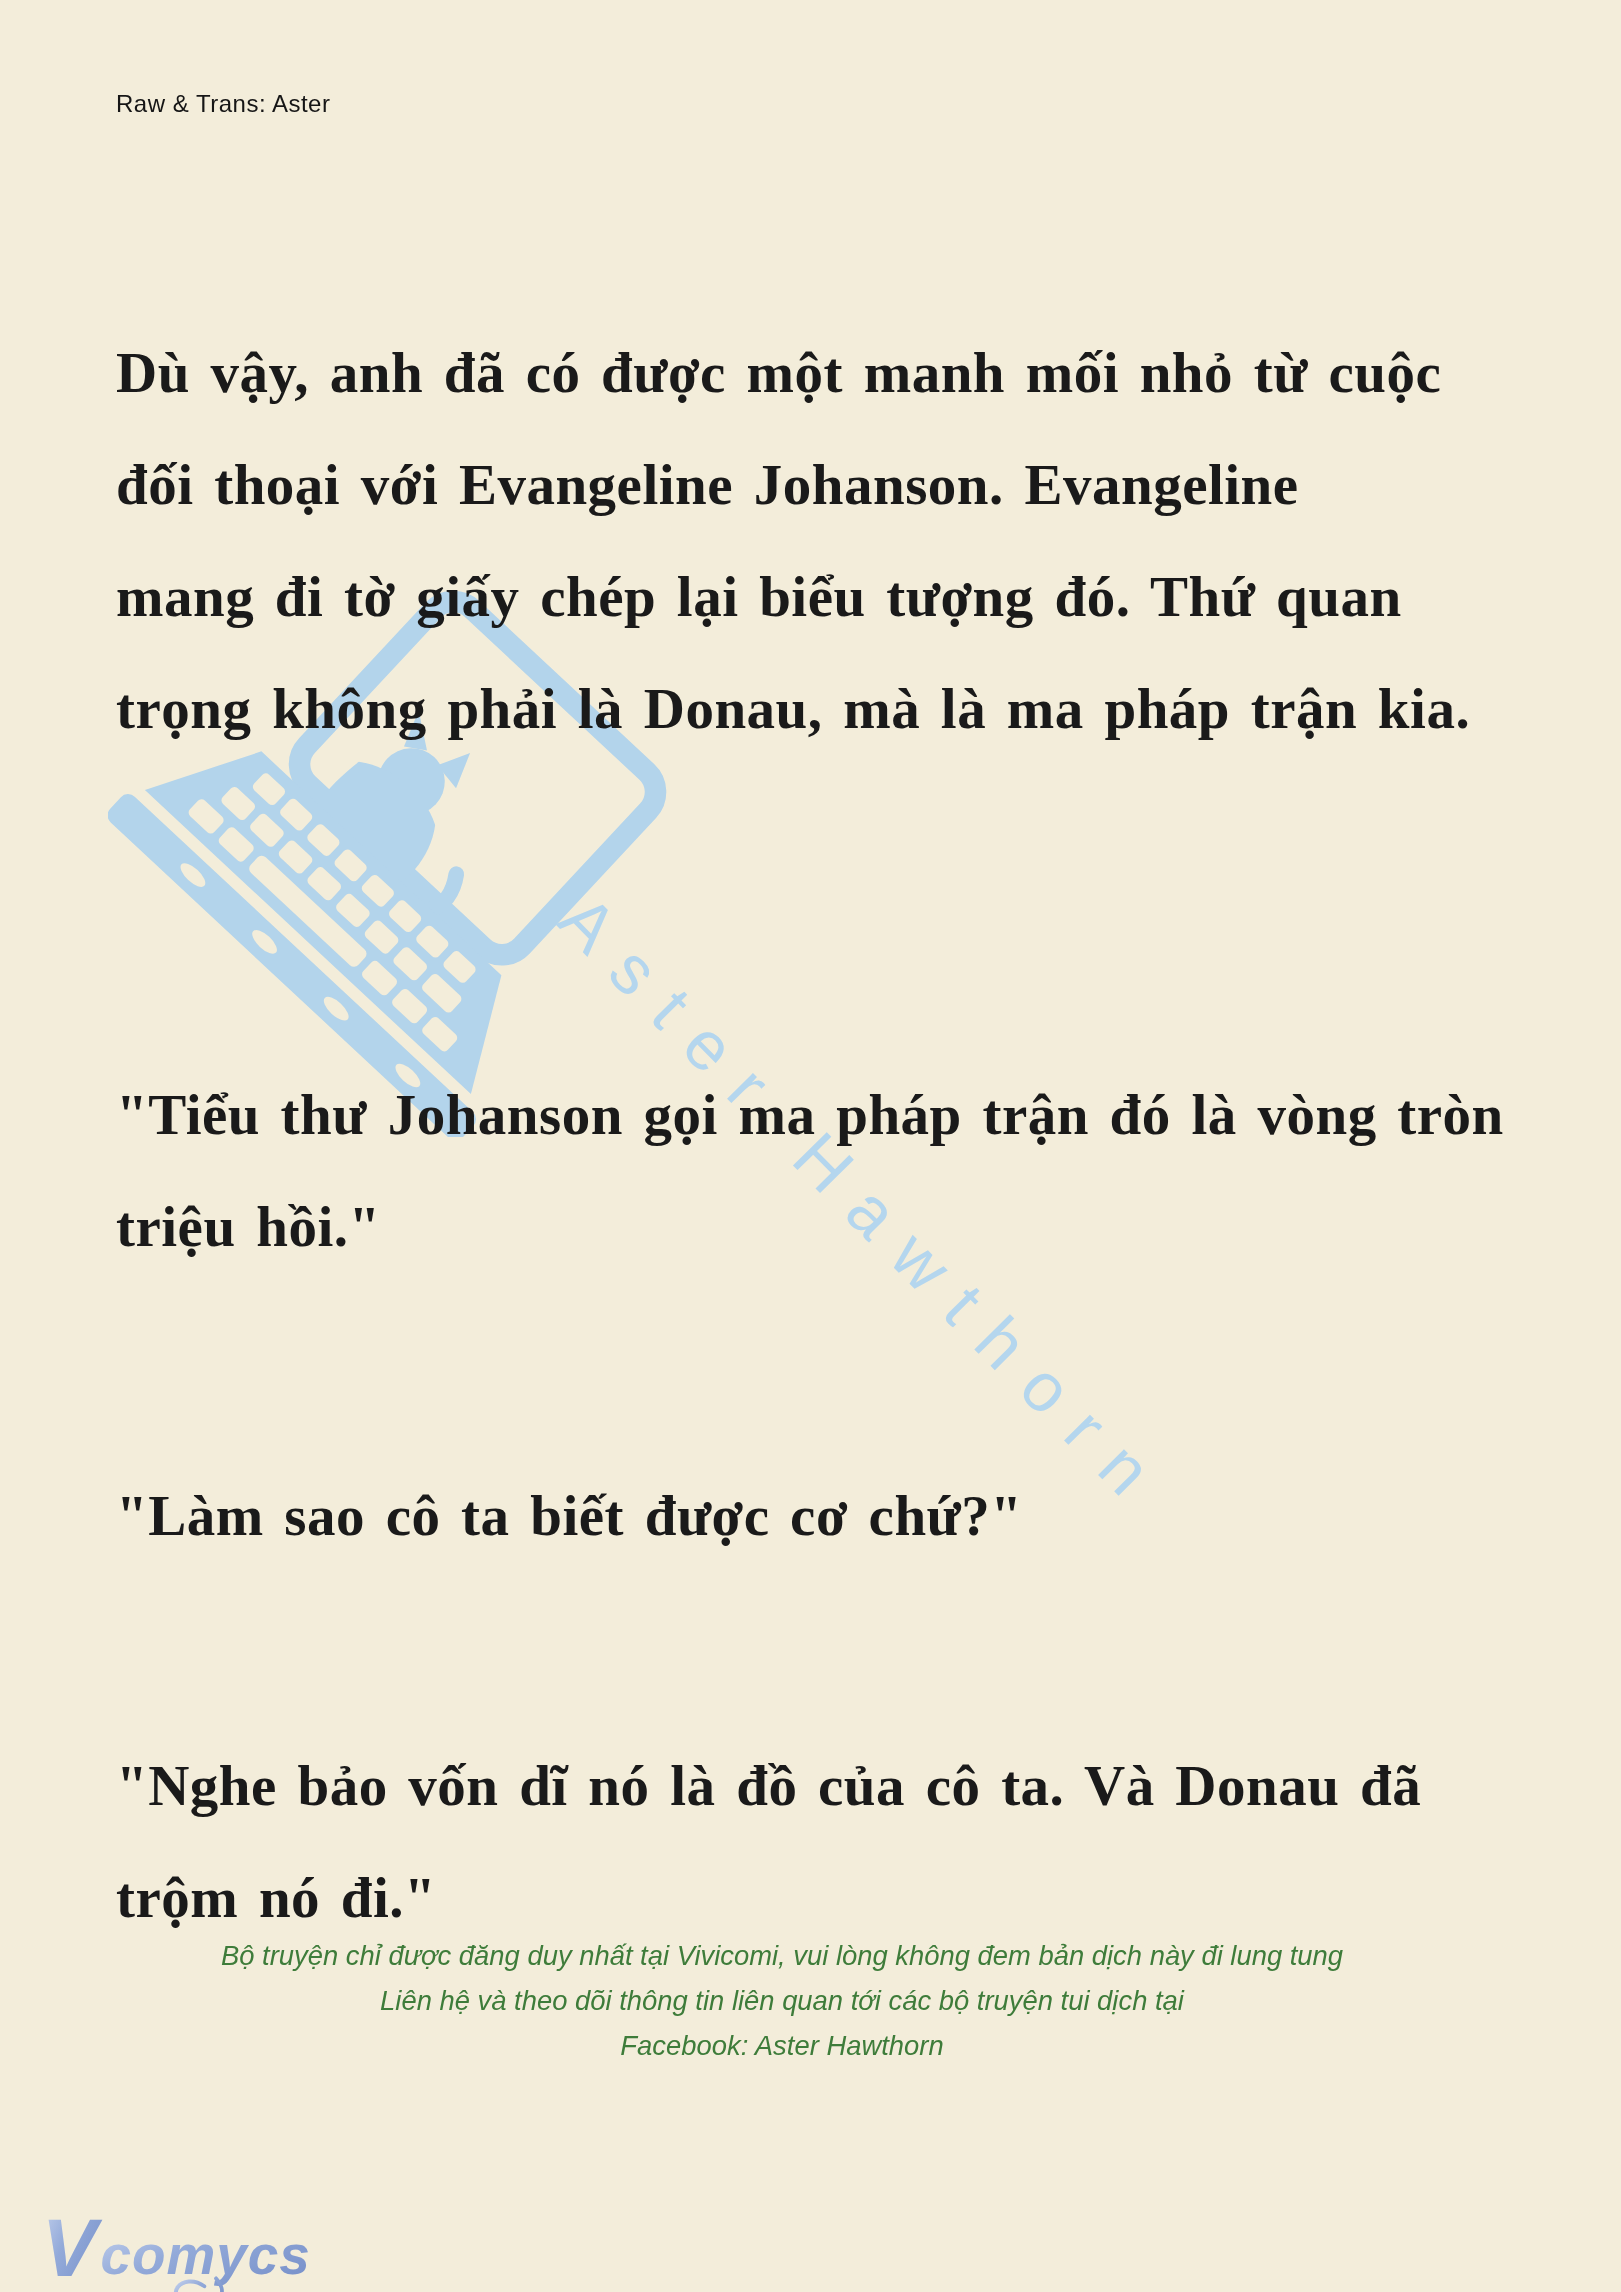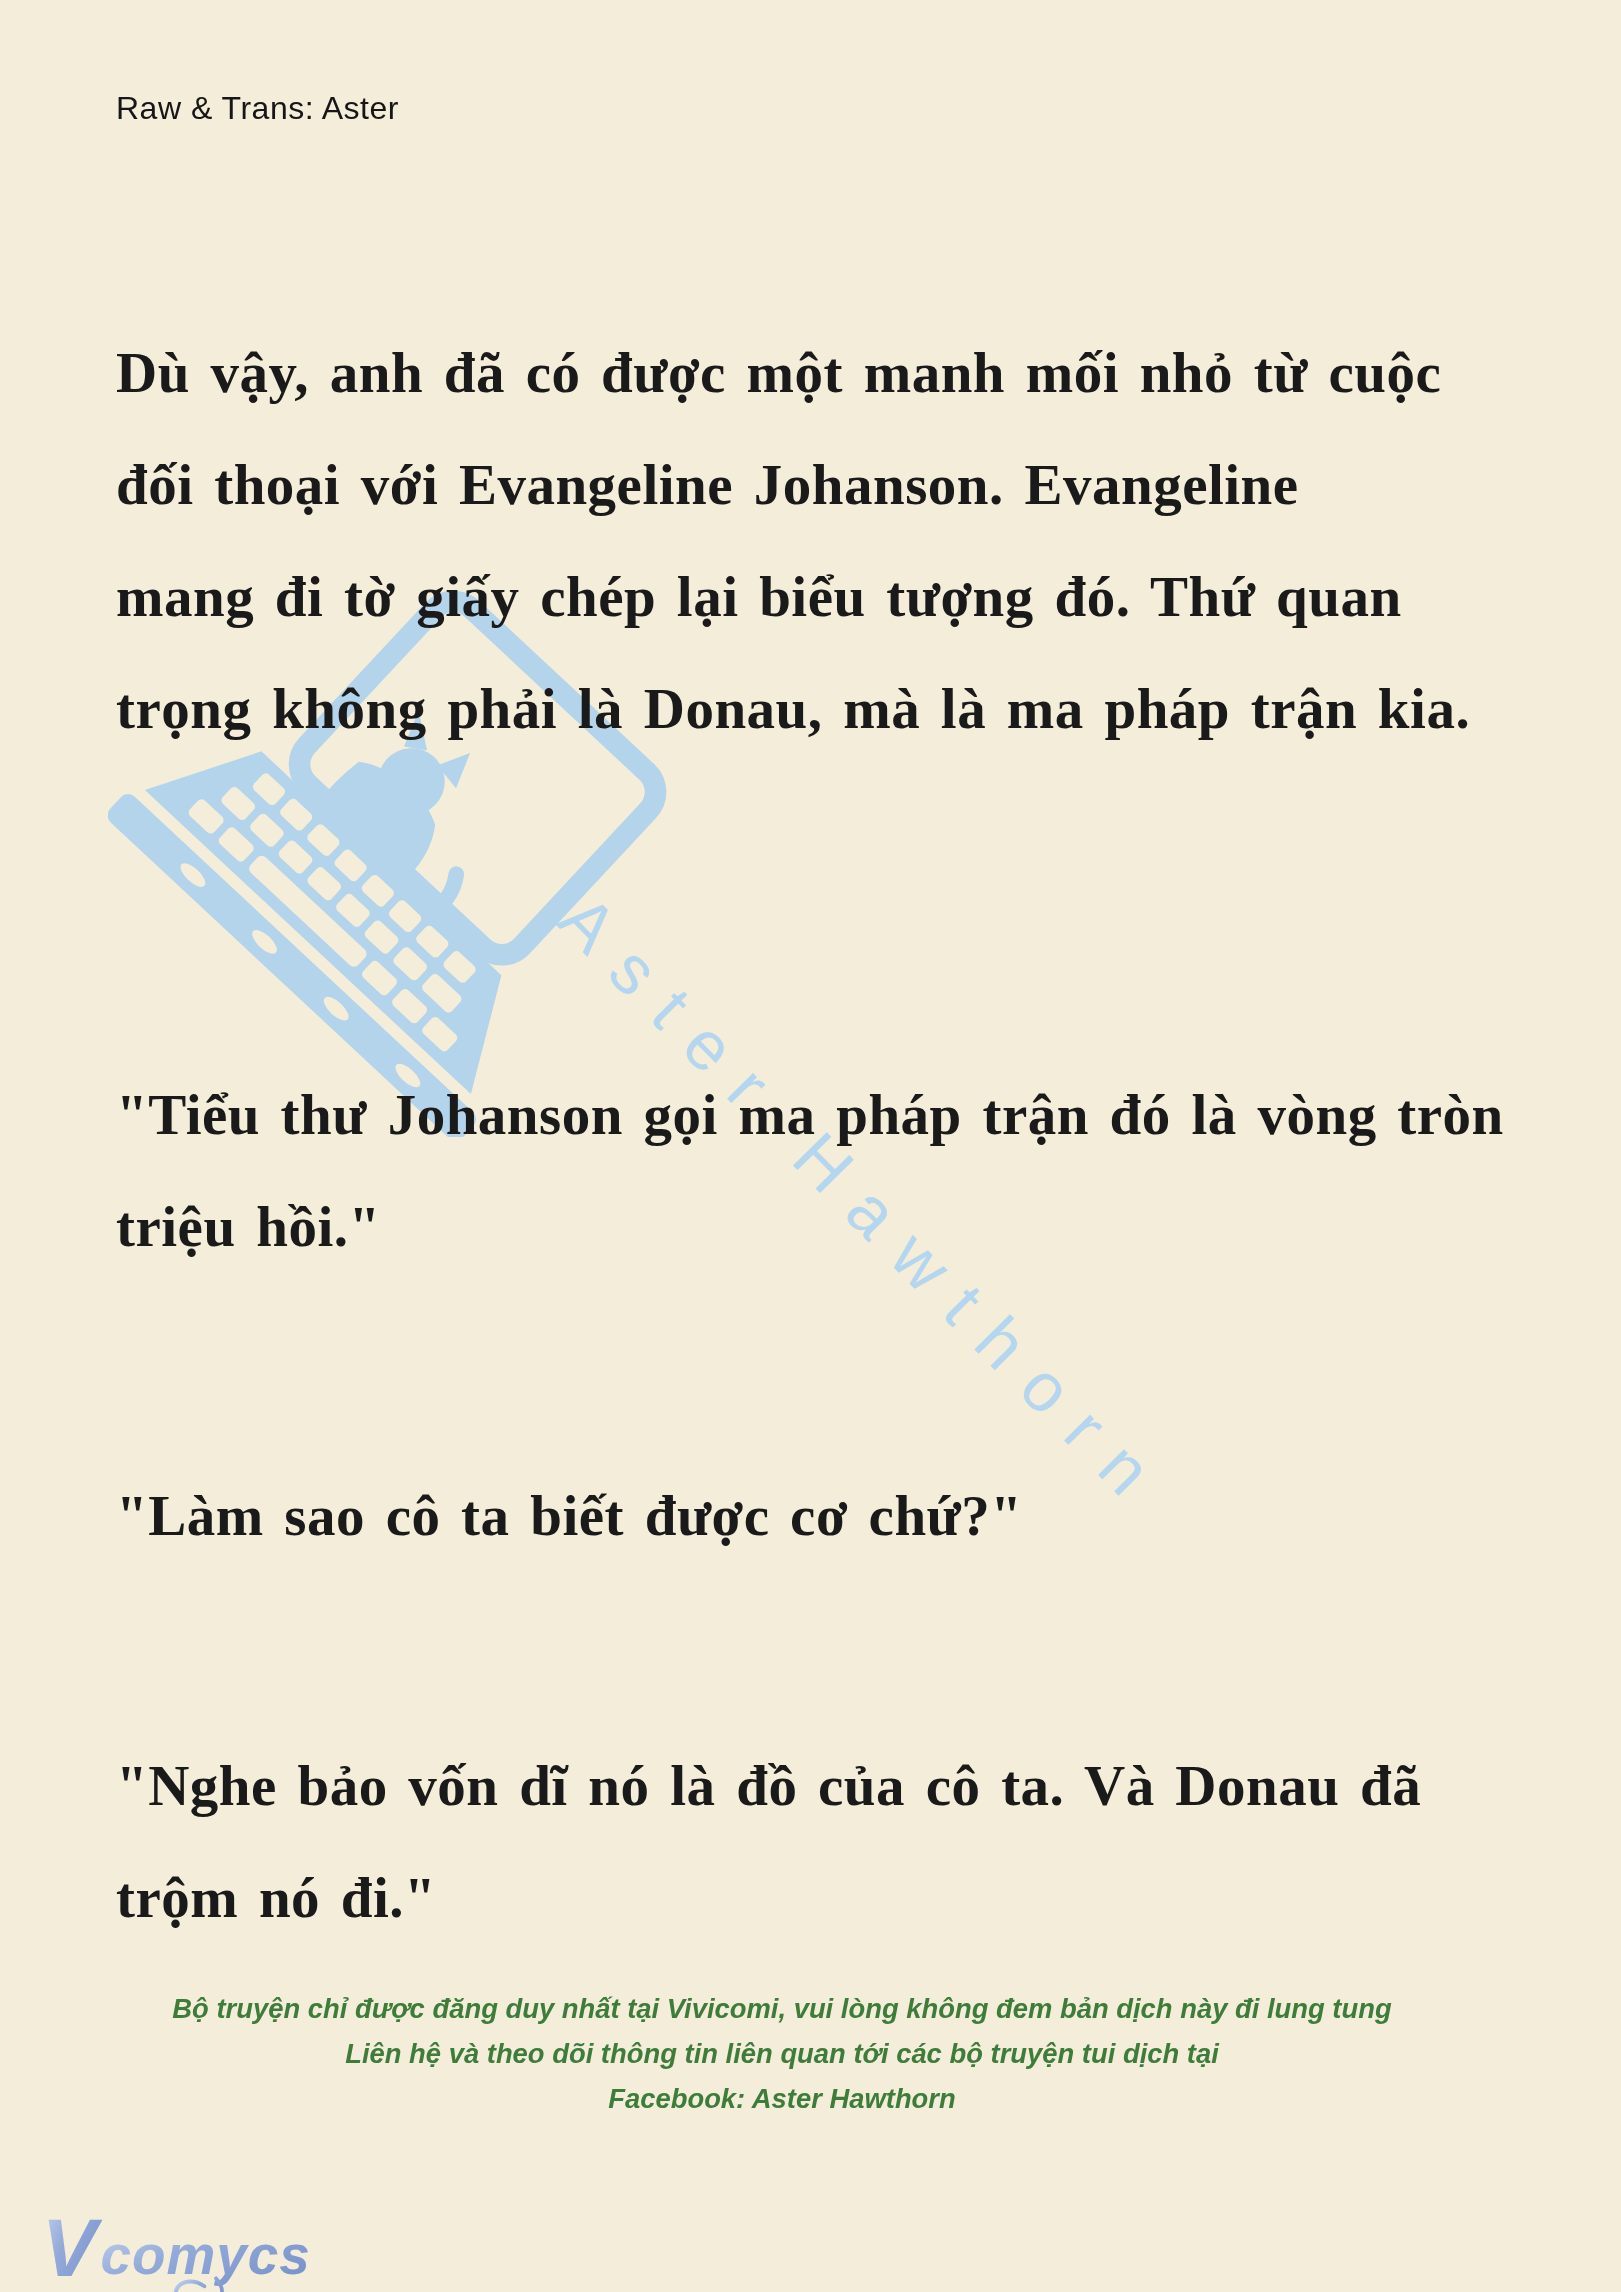--- a/index.html
+++ b/index.html
@@ -7,21 +7,21 @@
     position:relative;
     width:1621px;height:2293px;
     background:#f3edda;
     overflow:hidden;
     font-family:"Liberation Serif","DejaVu Serif",serif;
   }
   
   .credit{
     position:absolute;left:116px;top:90px;
     font-family:"Liberation Sans","DejaVu Sans",sans-serif;
-    font-size:32px;color:#161616;letter-spacing:0.5px;
+    font-size:24px;color:#161616;letter-spacing:0.5px;
   }
   
   .wm-laptop{position:absolute;left:108px;top:353px;opacity:.95;}
   
   .wm-text{
     position:absolute;left:600px;top:880px;
     transform:rotate(45.4deg);transform-origin:0 0;
     font-family:"Liberation Sans","DejaVu Sans",sans-serif;
     font-size:69px;letter-spacing:25.5px;white-space:nowrap;
     color:#b4d6ee;
@@ -31,24 +31,24 @@
   .bline{
     font-size:57px;line-height:112px;height:112px;
     white-space:nowrap;word-spacing:5.9px;letter-spacing:0.5px;
   }
   .p1{top:317px;}
   .p2{top:1059px;}
   .p3{top:1460px;}
   .p4{top:1730px;}
   
   .footer{
-    position:absolute;left:0;top:1986px;width:1564px;
+    position:absolute;left:0;top:1933px;width:1564px;
     text-align:center;
     font-family:"Liberation Sans","DejaVu Sans",sans-serif;
-    font-style:italic;font-weight:bold;
+    font-style:italic;font-weight:normal;
     font-size:27.4px;line-height:45px;color:#3e7c3a;
   }
   
   .logo{position:absolute;left:23.5px;top:2196px;}
 </style>
 </head>
 <body>
 
 <div class="page">
 

